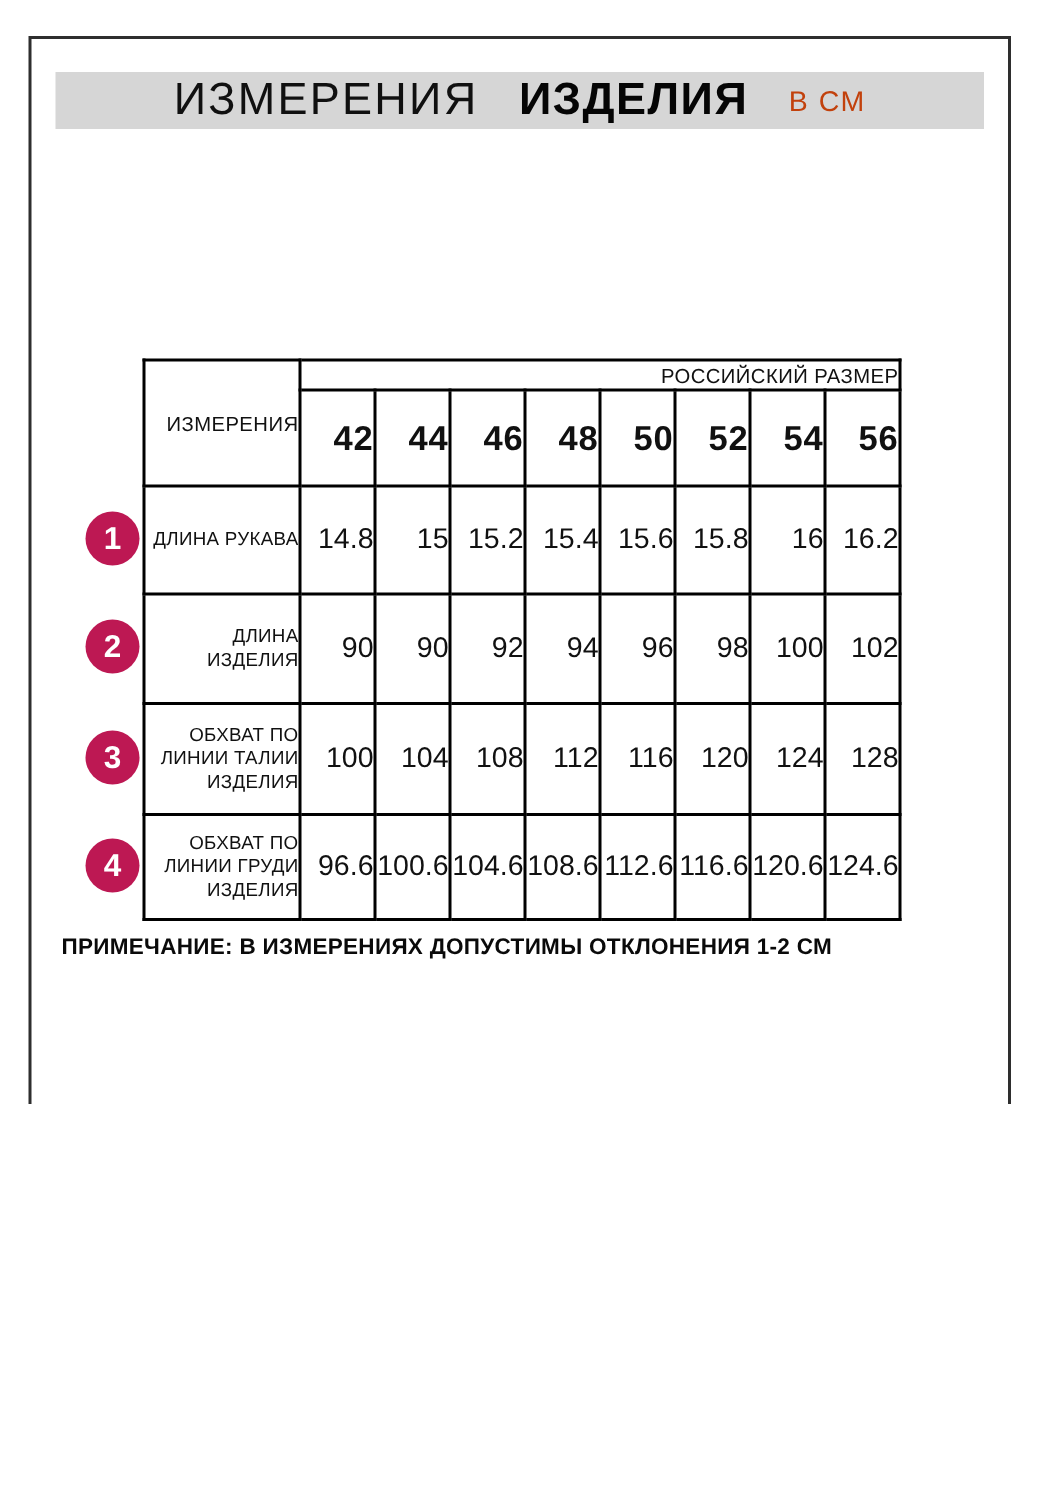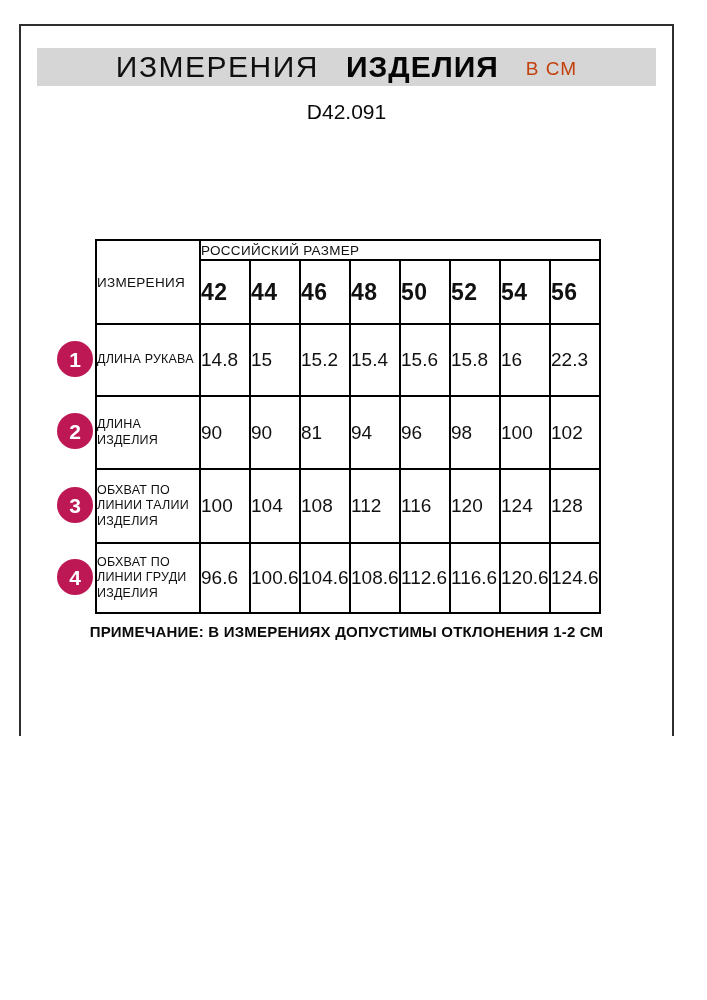--- a/index.html
+++ b/index.html
@@ -84,21 +84,21 @@
     left: 74px;
     top: 213px;
     border-collapse: collapse;
     table-layout: fixed;
   }
   table.size-table col.c-label { width: 104px; }
   table.size-table col.c-size  { width: 50px; }
   table.size-table th,
   table.size-table td {
     border: 2px solid #000000;
-    text-align: left;
+    text-align: right;
     vertical-align: middle;
     padding: 0;
     overflow: hidden;
   }
   tr.r-group   { height: 20px; }
   tr.r-sizes   { height: 64px; }
   tr.r-row1    { height: 72px; }
   tr.r-row2    { height: 73px; }
   tr.r-row3    { height: 74px; }
   tr.r-row4    { height: 70px; }
@@ -126,21 +126,21 @@
   }
   .value-cell {
     font-size: 19px;
     font-weight: 400;
   }
   .note {
     position: absolute;
     left: 20px;
     right: 20px;
     top: 597px;
-    text-align: center;
+    text-align: left;
     font-size: 15px;
     font-weight: 700;
     letter-spacing: 0.2px;
     color: #0a0a0a;
   }
   .badge {
     position: absolute;
     left: 36px;
     width: 36px;
     height: 36px;
@@ -164,21 +164,20 @@
 
 <div class="canvas">
   <div class="frame">
 
     <div class="title-bar">
       <span class="title-word1">ИЗМЕРЕНИЯ</span>
       <span class="title-word2">ИЗДЕЛИЯ</span>
       <span class="title-unit">В СМ</span>
     </div>
 
-    <div class="product-code">D42.091</div>
 
 
     <table class="size-table">
       <colgroup>
         <col class="c-label">
         <col class="c-size">
           <col class="c-size">
           <col class="c-size">
           <col class="c-size">
         <col class="c-size">
@@ -204,29 +203,29 @@
 
         <tr class="r-row1">
           <td class="label-cell">ДЛИНА РУКАВА</td>
           <td class="value-cell">14.8</td>
           <td class="value-cell">15</td>
           <td class="value-cell">15.2</td>
           <td class="value-cell">15.4</td>
           <td class="value-cell">15.6</td>
           <td class="value-cell">15.8</td>
           <td class="value-cell">16</td>
-          <td class="value-cell">22.3</td>
+          <td class="value-cell">16.2</td>
         </tr>
 
         <tr class="r-row2">
           <td class="label-cell">ДЛИНА
 ИЗДЕЛИЯ</td>
           <td class="value-cell">90</td>
           <td class="value-cell">90</td>
-          <td class="value-cell">81</td>
+          <td class="value-cell">92</td>
           <td class="value-cell">94</td>
           <td class="value-cell">96</td>
           <td class="value-cell">98</td>
           <td class="value-cell">100</td>
           <td class="value-cell">102</td>
         </tr>
 
         <tr class="r-row3">
           <td class="label-cell">ОБХВАТ ПО
 ЛИНИИ ТАЛИИ

